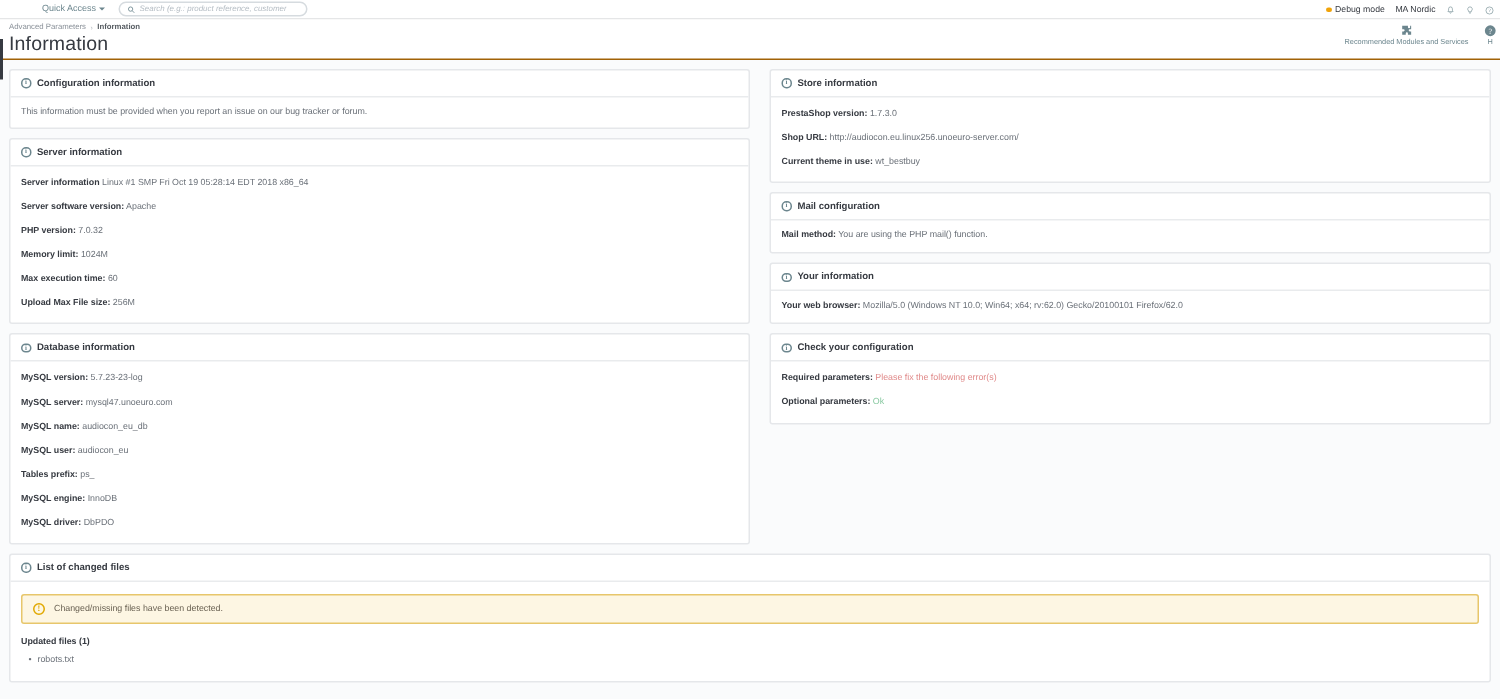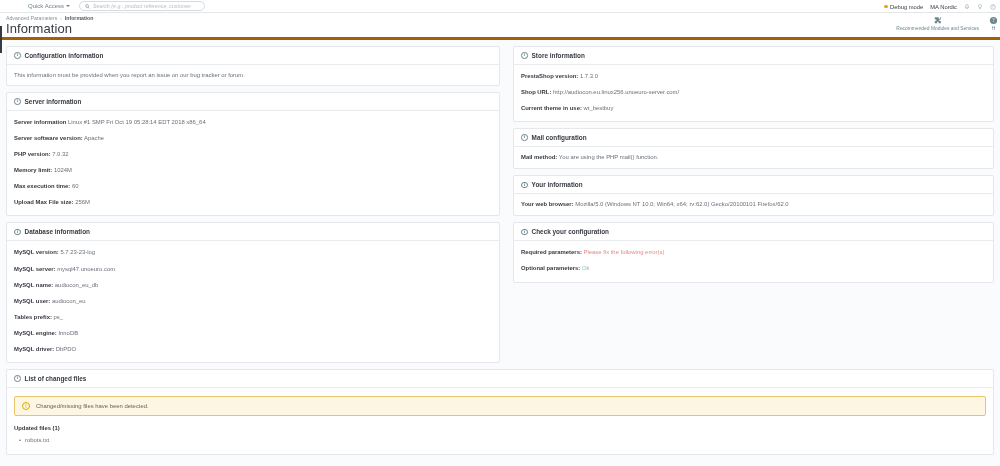--- a/index.html
+++ b/index.html
@@ -76,21 +76,21 @@
     background: #f0a30a; display: inline-block;
   }
   .user-name { color: #363a41; white-space: nowrap; }
   .ico-btn { display: flex; align-items: center; color: #6c868e; cursor: pointer; }
 
   
   .header {
     position: relative;
     height: 27px;
     background: #ffffff;
-    border-bottom: 3px solid #a16207;
+    border-bottom: 1px solid #a16207;
     padding: 2px 10px 0 6px;
   }
   .breadcrumb {
     font-size: 5.2px;
     color: #8a9199;
     display: flex; align-items: center; gap: 3px;
     white-space: nowrap;
   }
   .breadcrumb .sep { color: #b0b6bb; font-size: 4.6px; }
   .breadcrumb .current { font-weight: bold; color: #555b61; }

